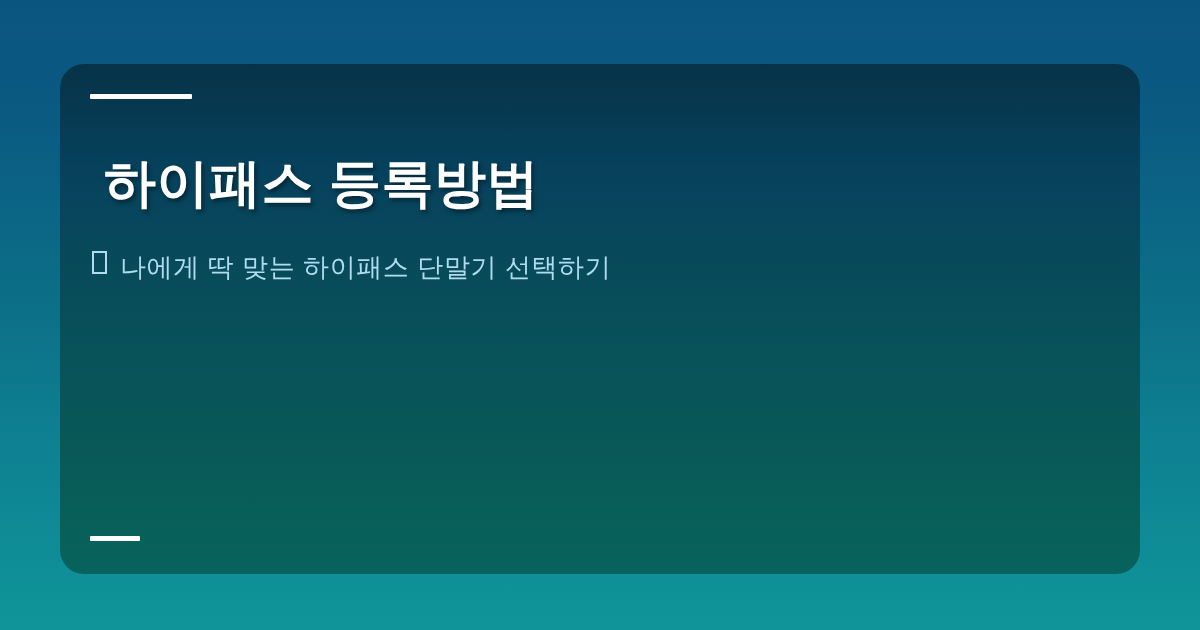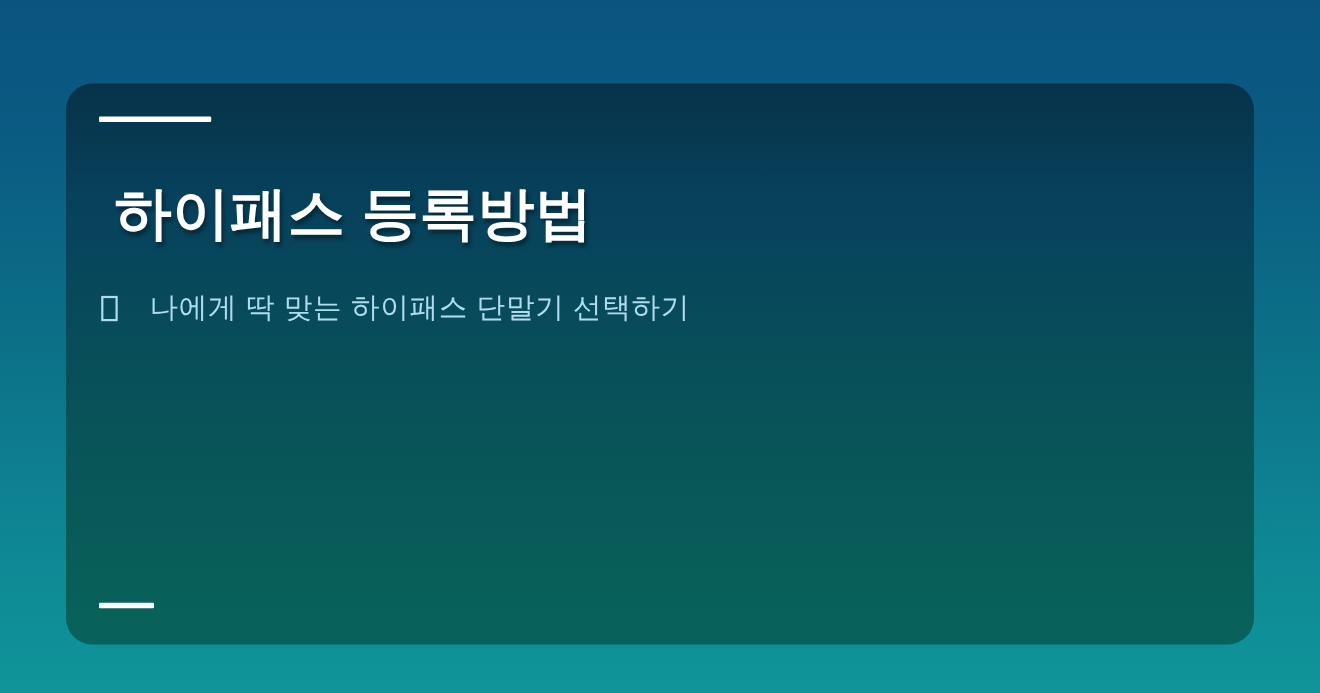--- a/index.html
+++ b/index.html
@@ -28,21 +28,21 @@
         #0c6f87 48%,
         #0e8292 72%,
         #0f9098 92%,
         #109399 100%);
   }
 
   
   .card {
     position: absolute;
     left: 60px;
-    top: 76px;
+    top: 64px;
     width: 1080px;
     height: 510px;
     box-sizing: border-box;
     border-radius: 24px;
     background: linear-gradient(
         180deg,
         #063349 0%,
         #07425d 22%,
         #085159 55%,
         #085b58 80%,
@@ -96,22 +96,21 @@
     left: 32px;
     top: 186px;
     margin: 0;
     font-size: 26px;
     line-height: 1.35;
     font-weight: 400;
     letter-spacing: 0.6px;
     color: #afdcef;
     white-space: nowrap;
     display: flex;
-    align-items: center;
-    gap: 16px;
+    align-items: flex-start;
   }
   .subtitle-bullet {
     display: inline-block;
     width: 15px;
     height: 23px;
     box-sizing: border-box;
     border: 2px solid #afdcef;
     margin-right: 13px;
     position: relative;
     top: 1px;

